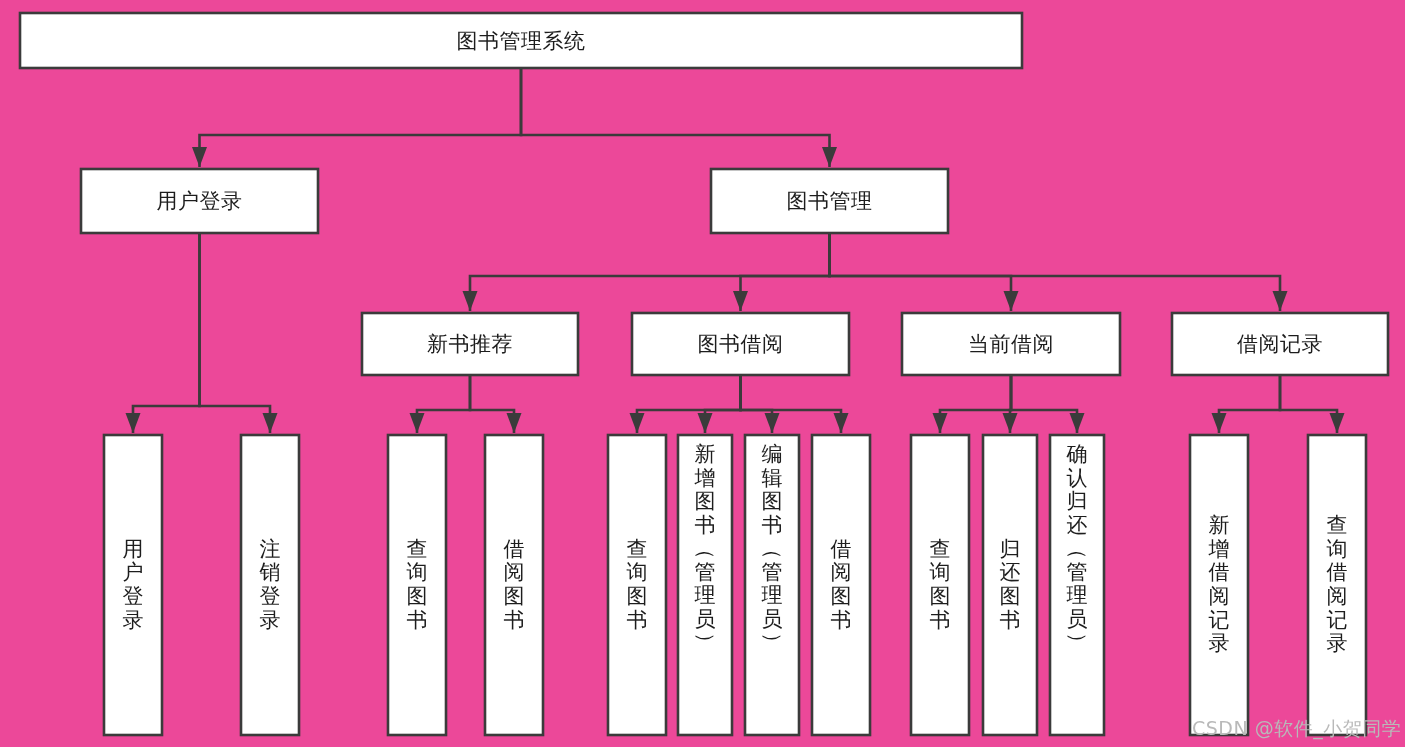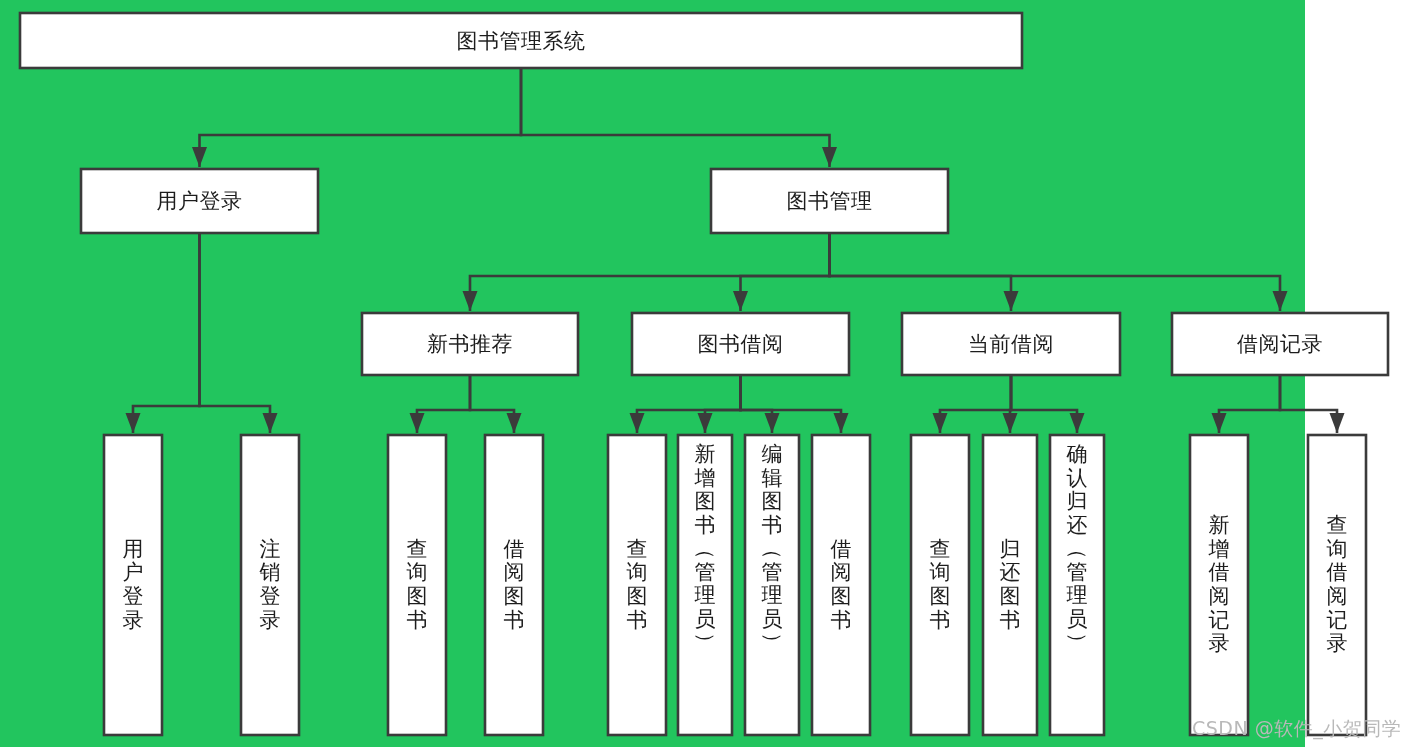--- a/index.html
+++ b/index.html
@@ -9,23 +9,23 @@
     background: #ffffff;
   }
   body {
     width: 1405px;
     height: 747px;
     overflow: hidden;
     font-family: "DejaVu Sans", "Liberation Sans", sans-serif;
   }
   #diagram-root {
     position: relative;
-    width: 1305px;
+    width: 1405px;
     height: 747px;
-    background: #22c55e;
+    background: #ec4899;
   }
   svg#flow-svg {
     position: absolute;
     left: 0;
     top: 0;
     width: 1405px;
     height: 747px;
     display: block;
   }
   .node-rect {

